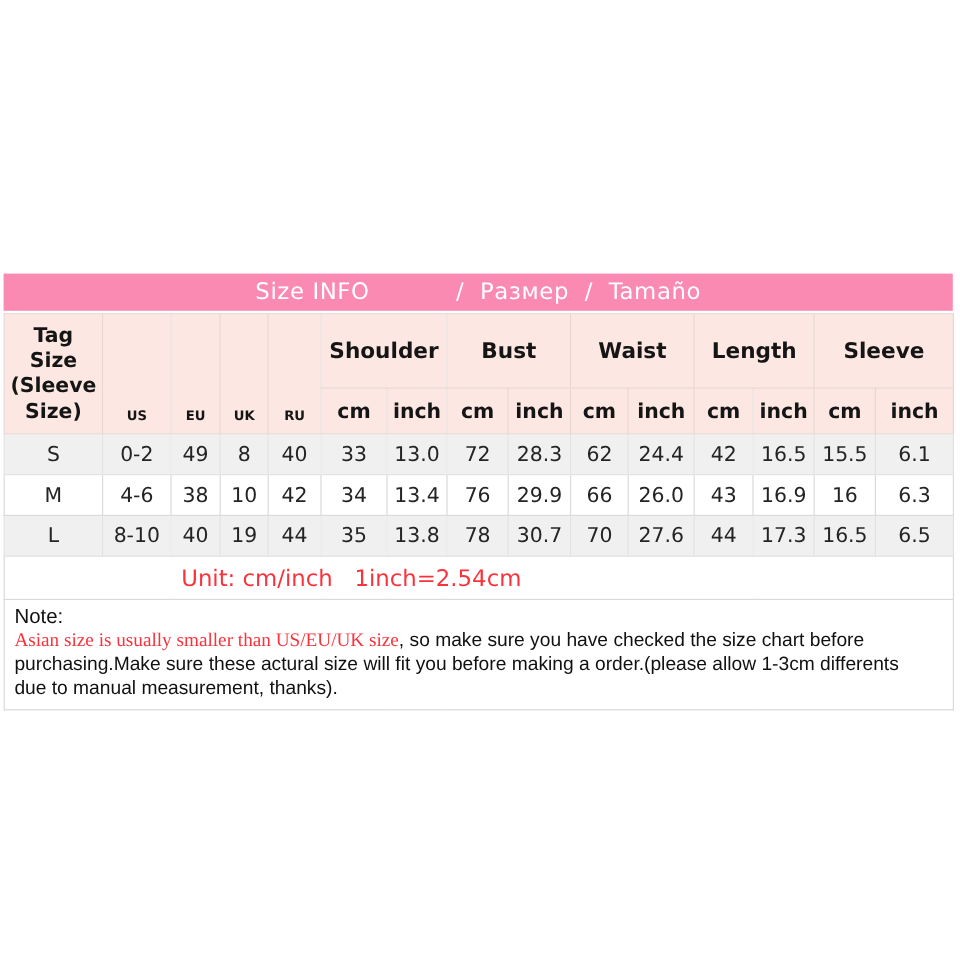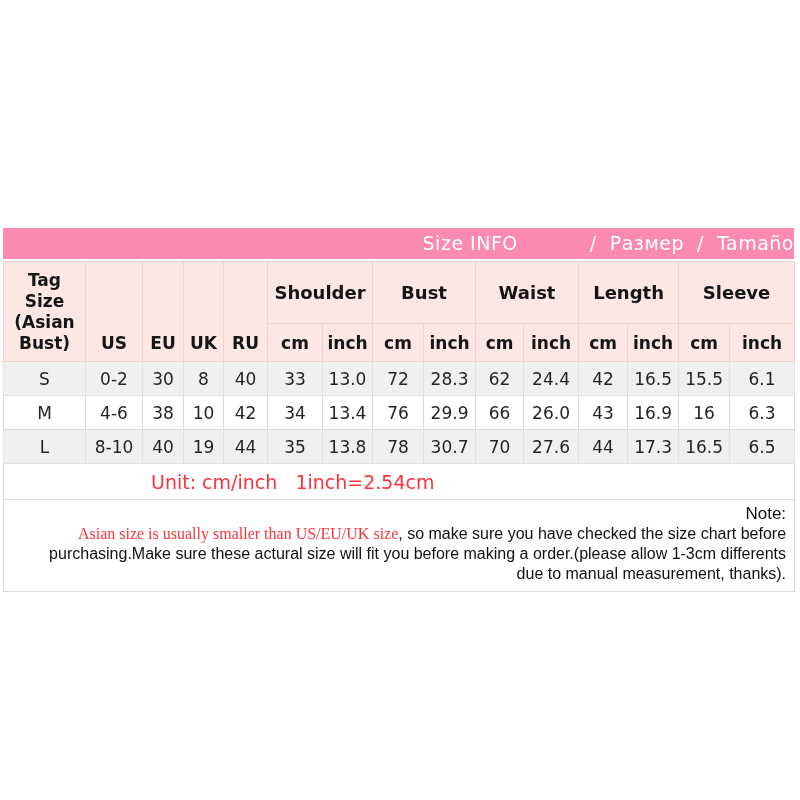--- a/index.html
+++ b/index.html
@@ -6,55 +6,55 @@
   body {
     width:800px; height:800px; background:#ffffff;
     font-family:"DejaVu Sans", sans-serif;
     position:relative; overflow:hidden;
   }
   .sheet { position:absolute; top:228px; left:3px; width:791px; }
 
   
   .banner {
     background:#fa8ab2; height:31px; line-height:31px;
-    text-align:right; margin-bottom:2px;
+    text-align:center; margin-bottom:2px;
   }
   .banner span {
     color:#ffffff; font-size:19px; white-space:pre; letter-spacing:0.5px;
   }
 
   
   table.size-table {
     border-collapse:collapse; table-layout:fixed; width:791px;
     border:1px solid #d8d0ce;
   }
   th, td { text-align:center; vertical-align:middle; overflow:hidden; }
 
   thead th {
     background:#fce7e2; border:1px solid #e9d6d2;
-    color:#151515; font-weight:bold; font-size:17px;
+    color:#151515; font-weight:bold; font-size:11px;
   }
   th.corner { font-size:17px; line-height:21px; padding:0 4px; }
   th.sizecol { vertical-align:bottom; padding-bottom:8px; }
   tr.group-row th.group { height:59px; font-size:18px; }
   tr.unit-row th { height:35px; font-size:17px;text-align:center; }
 
   tbody td {
     background:#ffffff; border:1px solid #dadada;
     color:#242424; font-size:17px; height:31px;
   }
   tr.shade td { background:#f0f0f0; border-color:#e2e2e2; }
 
   td.unitnote {
     text-align:left; padding-left:147px; height:33px;
     color:#f8333c; font-size:19px; white-space:pre; background:#ffffff;margin-top:18px;
   }
 
   td.notecell {
-    text-align:right; background:#ffffff; padding:3px 8px 7px 8px;
+    text-align:left; background:#ffffff; padding:3px 8px 7px 8px;
     font-family:"Liberation Sans", sans-serif;
   }
   .note-label { font-size:17px; line-height:21px; color:#111111; }
   .note-line  { font-size:16px; line-height:20px; color:#111111; white-space:nowrap; }
   .red { color:#f8333c;font-family:Liberation Serif, serif; }
 </style>
 </head>
 <body>
 
 <div class="sheet">
@@ -76,21 +76,21 @@
         <col style="width:52px">
         <col style="width:48px">
       <col style="width:55px">
         <col style="width:49px">
         <col style="width:51px">
         <col style="width:51px">
         <col style="width:65px">
     </colgroup>
     <thead>
       <tr class="group-row">
-        <th rowspan="2" class="corner">Tag Size (Asian Bust)</th>
+        <th rowspan="2" class="corner">Tag Size (Sleeve Size)</th>
         <th rowspan="2" class="sizecol">US</th>
         <th rowspan="2" class="sizecol">EU</th>
         <th rowspan="2" class="sizecol">UK</th>
         <th rowspan="2" class="sizecol">RU</th>
         <th colspan="2" class="group">Shoulder</th>
         <th colspan="2" class="group">Bust</th>
         <th colspan="2" class="group">Waist</th>
         <th colspan="2" class="group">Length</th>
         <th colspan="2" class="group">Sleeve</th>
       </tr>
@@ -104,21 +104,21 @@
         <th>cm</th>
         <th>inch</th>
         <th>cm</th>
         <th>inch</th>
       </tr>
     </thead>
     <tbody>
       <tr class="shade">
         <td>S</td>
         <td>0-2</td>
-        <td>30</td>
+        <td>49</td>
         <td>8</td>
         <td>40</td>
         <td>33</td>
         <td>13.0</td>
         <td>72</td>
         <td>28.3</td>
         <td>62</td>
         <td>24.4</td>
         <td>42</td>
         <td>16.5</td>

